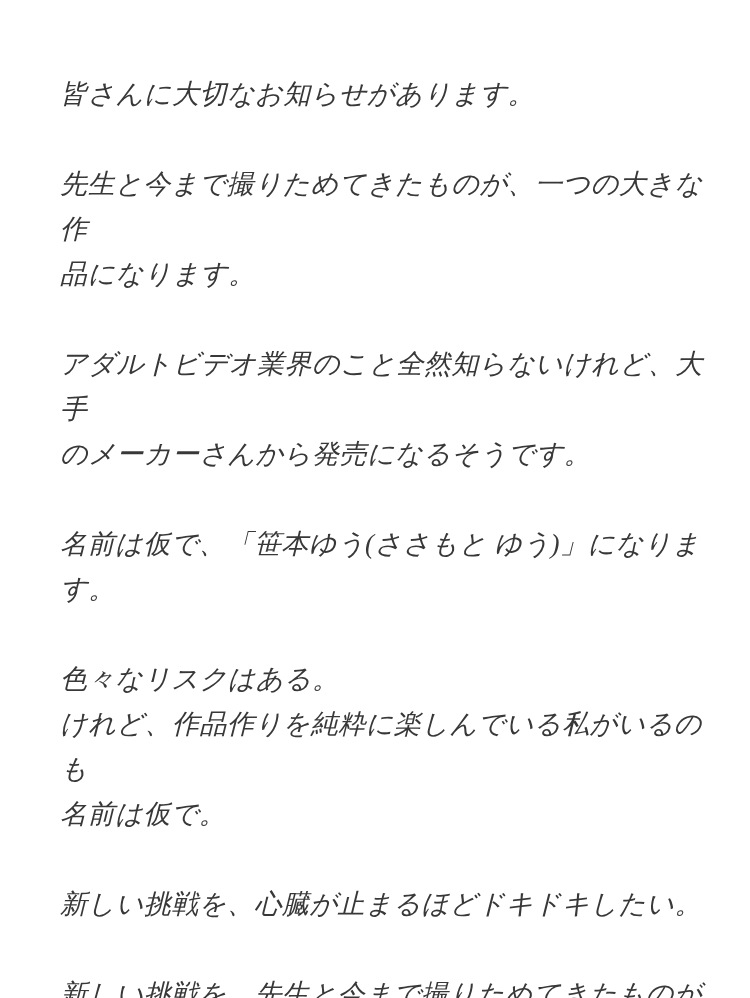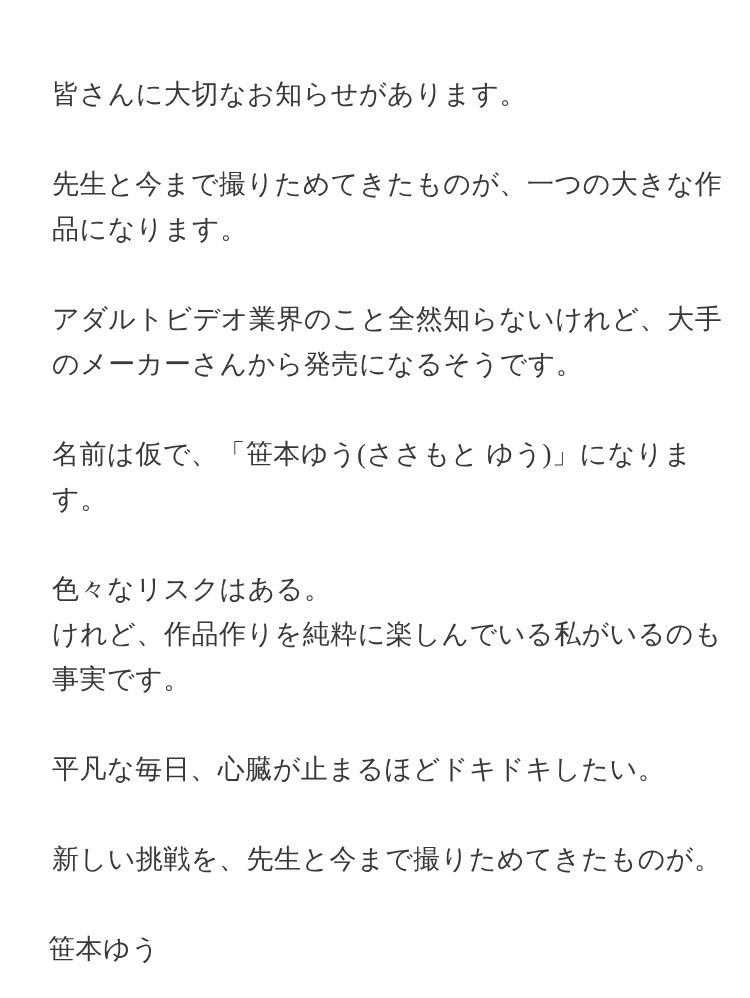--- a/index.html
+++ b/index.html
@@ -16,40 +16,41 @@
     box-sizing: border-box;
     width: 750px;
     padding: 72px 20px 0 48px;
     font-family: "Liberation Serif", "DejaVu Serif", serif;
     font-size: 27px;
     line-height: 45px;
     color: #383838;
     letter-spacing: 0.5px;
   }
   .para {
-    margin: 0 0 45px 4px;
+    margin: 0 0 45px 12px;
     white-space: pre-line;
     text-align: left;
+    font-style: italic;
   }
   .signature {
     margin: 0;
     padding-right: 32px;
     text-align: left;
     white-space: pre-line;
   }
 </style>
 </head>
 <body>
 
 <main class="doc">
   <p class="para">皆さんに大切なお知らせがあります。</p>
   <p class="para">先生と今まで撮りためてきたものが、一つの大きな作
 品になります。</p>
   <p class="para">アダルトビデオ業界のこと全然知らないけれど、大手
 のメーカーさんから発売になるそうです。</p>
   <p class="para">名前は仮で、「笹本ゆう(ささもと ゆう)」になります。</p>
   <p class="para">色々なリスクはある。
 けれど、作品作りを純粋に楽しんでいる私がいるのも
-事実です。</p>
-  <p class="para">平凡な毎日、心臓が止まるほどドキドキしたい。</p>
+名前は仮で。</p>
+  <p class="para">新しい挑戦を、心臓が止まるほどドキドキしたい。</p>
   <p class="para">新しい挑戦を、先生と今まで撮りためてきたものが。</p>
   <p class="signature">笹本ゆう</p>
 </main>
 
 </body></html>

